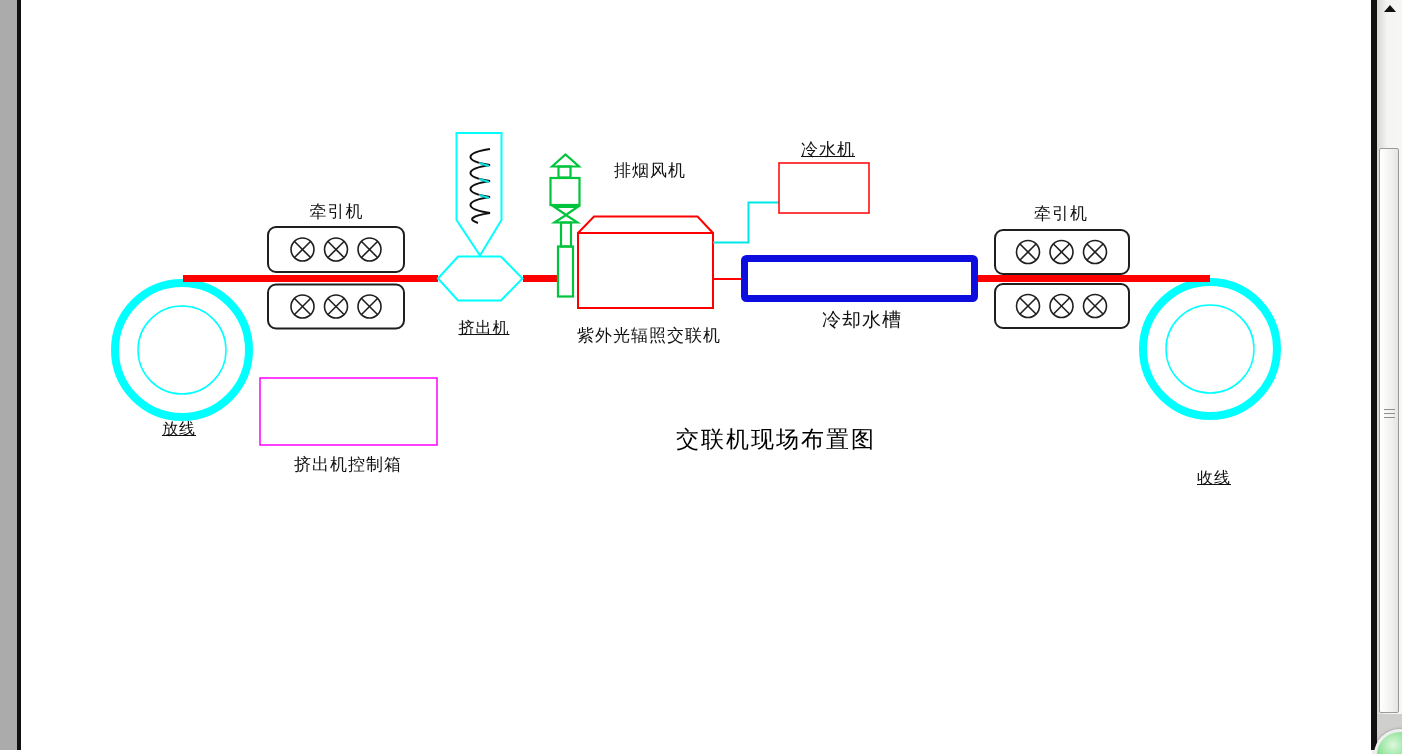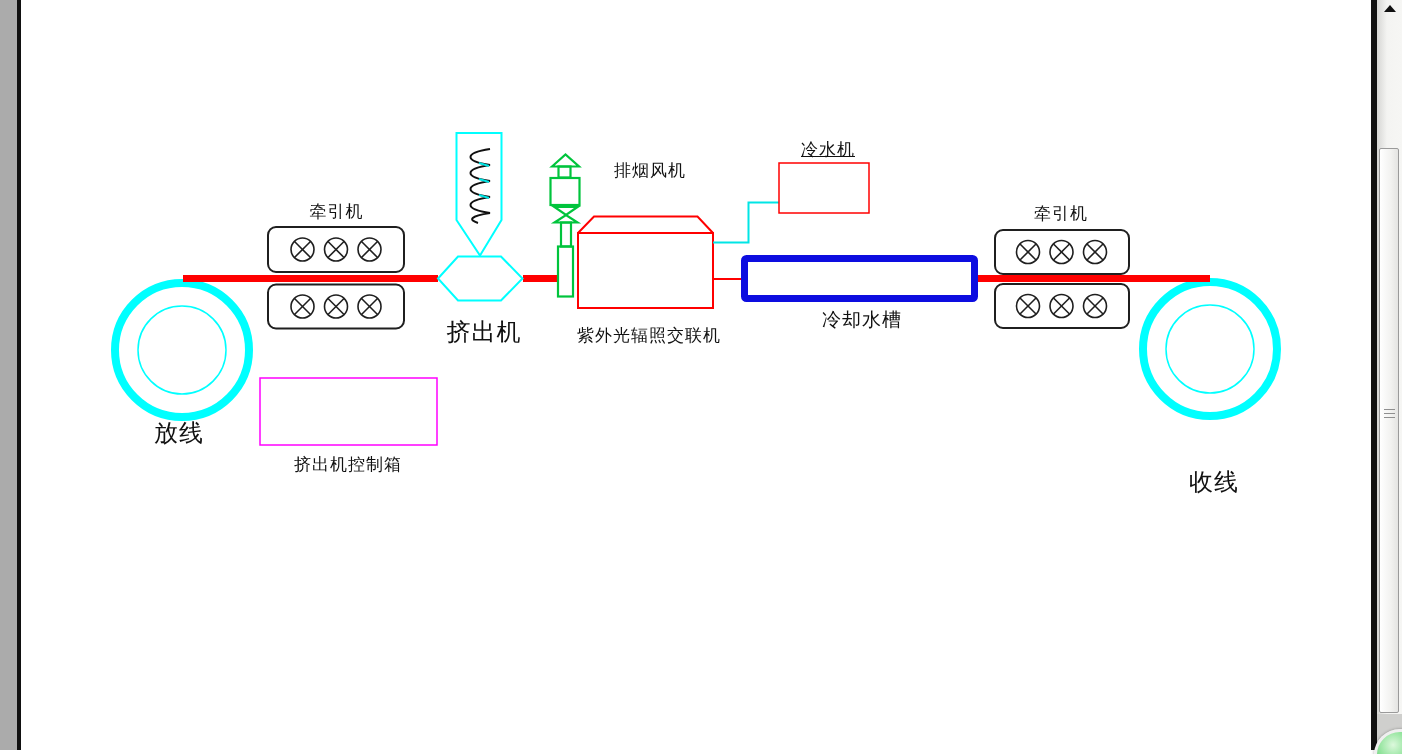--- a/index.html
+++ b/index.html
@@ -34,21 +34,21 @@
     background:radial-gradient(circle at 35% 28%, #dcf8dc 0%, #93e49d 32%, #3fb757 70%, #2a9c44 100%);
     border:3px solid #efefef;box-shadow:0 0 3px rgba(0,0,0,.35);box-sizing:border-box;z-index:5;}
 
   
   svg.canvas{position:absolute;left:0;top:0;}
 
   
   .lbl{position:absolute;transform:translateX(-50%);white-space:nowrap;color:#111;
        letter-spacing:1px;line-height:1.15;}
   .s17{font-size:17px;}
-  .s18{font-size:24px;}
+  .s18{font-size:16px;text-decoration:underline;}
   .s19{font-size:19px;text-align:center;}
   .title{font-size:23px;letter-spacing:2px;color:#000;}
 </style>
 </head>
 <body>
 
 <div class="window">
 
   <svg class="canvas" width="1402" height="754" viewBox="0 0 1402 754">
     <defs>
@@ -125,20 +125,21 @@
   <div class="lbl s17" style="left:336.5px;top:202px;">牵引机</div>
   <div class="lbl s17" style="left:1061px;top:204px;">牵引机</div>
   <div class="lbl s18" style="left:179px;top:420px;">放线</div>
   <div class="lbl s18" style="left:1214px;top:438px;margin-top:31px;">收线</div>
   <div class="lbl s18" style="left:484px;top:319px;">挤出机</div>
   <div class="lbl s17" style="left:348px;top:455px;text-align:center;">挤出机控制箱</div>
   <div class="lbl s17" style="left:650px;top:161px;">排烟风机</div>
   <div class="lbl s17" style="left:649px;top:326px;">紫外光辐照交联机</div>
   <div class="lbl s17" style="left:828px;top:140px;text-decoration:underline;">冷水机</div>
   <div class="lbl s19" style="left:862px;top:309px;">冷却水槽</div>
+  <div class="lbl title" style="left:776px;top:426px;">交联机现场布置图</div>
 
   <div class="gray-strip"></div>
   <div class="page-border-left"></div>
   <div class="page-border-right"></div>
 
   <div class="scroll-area"></div>
   <div class="scroll-below"></div>
   <div class="scroll-thumb"></div>
   <div class="scroll-grip">
     <div></div>

